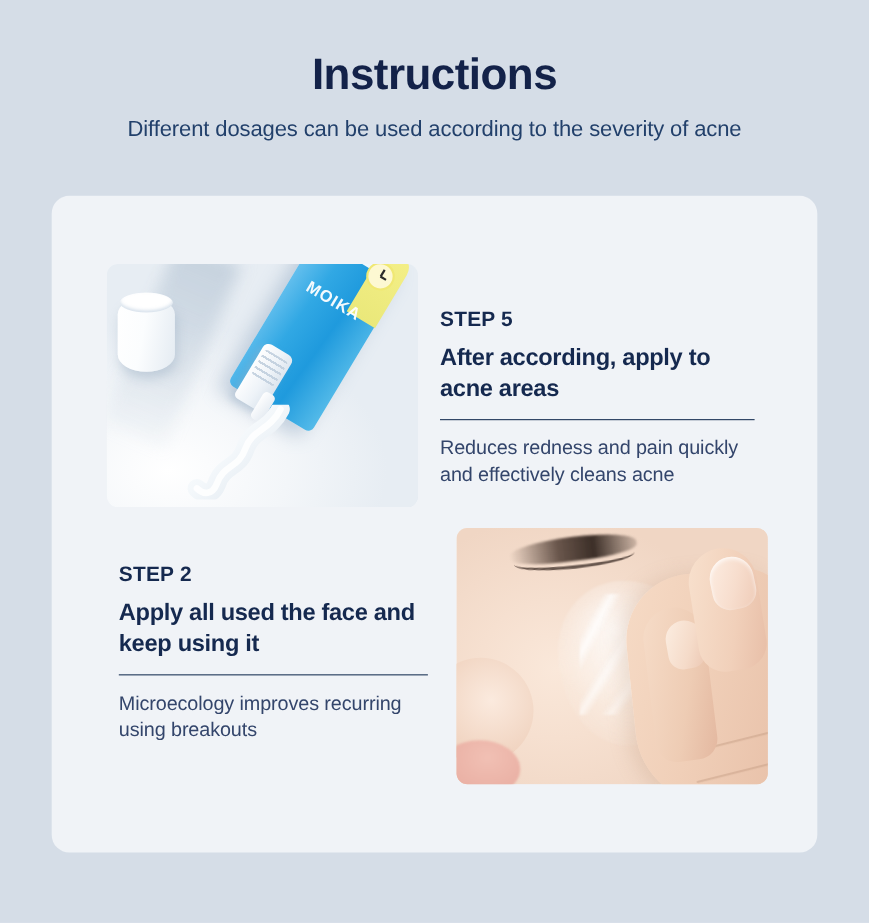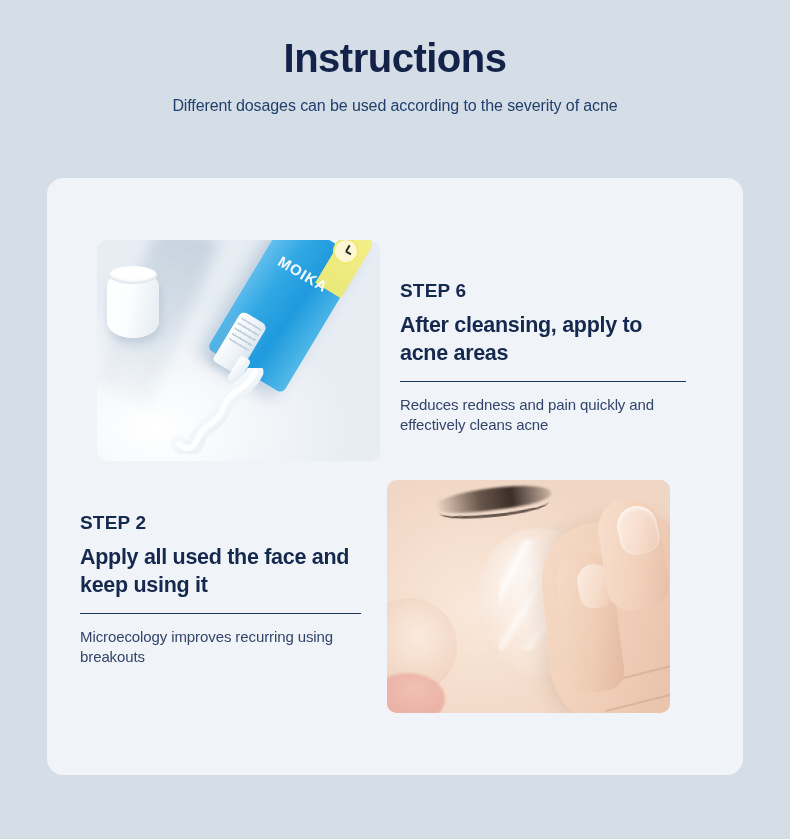--- a/index.html
+++ b/index.html
@@ -17,31 +17,31 @@
 
   
   .header {
     position: absolute;
     top: 0; left: 0;
     width: 790px;
     text-align: center;
   }
   .page-title {
     margin: 0;
-    padding-top: 38px;
+    padding-top: 48px;
     font-size: 40px;
     font-weight: bold;
     letter-spacing: -0.5px;
     color: #132249;
     line-height: 1.0;
   }
   .page-subtitle {
     margin: 0;
     padding-top: 19px;
-    font-size: 16px;
+    font-size: 20px;
     font-weight: normal;
     color: #22406b;
     letter-spacing: -0.1px;
     line-height: 1.1;
   }
 
   
   .card {
     position: absolute;
     left: 47px;
@@ -51,21 +51,21 @@
     background: #f0f3f7;
     border-radius: 16px;
   }
 
   
   .step-row {
     position: absolute;
     display: flex;
   }
   .step-row.row-1 { left: 50px; top: 62px; }
-  .step-row.row-2 { left: 33px; top: 302px; }
+  .step-row.row-2 { left: 61px; top: 302px; }
 
   .photo {
     position: relative;
     border-radius: 10px;
     overflow: hidden;
     flex: none;
   }
   .photo-1 { width: 283px; height: 221px; }
   .photo-2 { width: 283px; height: 233px; }
 
@@ -92,21 +92,21 @@
     margin: 0;
   }
   .step-divider {
     height: 0;
     border-top: 1.5px solid #1d3557;
     margin: 14px 0 13px 0;
   }
   .step-divider.d1 { width: 286px; }
   .step-divider.d2 { width: 281px; }
   .step-desc {
-    font-size: 15px;
+    font-size: 18px;
     color: #33456b;
     line-height: 1.35;
     margin: 0;
     letter-spacing: -0.1px;
   }
 
   
   .ph1-bg {
     position: absolute; inset: 0;
     background:
@@ -375,22 +375,22 @@
               <stop offset="100%" stop-color="#dde6ee"></stop>
             </linearGradient>
           </defs>
           <path d="M96 4 C 86 24, 70 22, 64 40 C 58 58, 44 54, 38 72 C 34 82, 26 82, 20 76" fill="none" stroke="url(#creamg)" stroke-width="17" stroke-linecap="round" stroke-linejoin="round"></path>
           <path d="M96 4 C 86 24, 70 22, 64 40 C 58 58, 44 54, 38 72 C 34 82, 26 82, 20 76" fill="none" stroke="#ffffff" stroke-width="6" stroke-linecap="round" opacity="0.85"></path>
         </svg>
       </div>
     </div>
 
     <div class="step-text step-text-1">
-      <div class="step-label">STEP 6</div>
-      <div class="step-heading">After cleansing, apply to acne areas</div>
+      <div class="step-label">STEP 5</div>
+      <div class="step-heading">After according, apply to acne areas</div>
       <div class="step-divider d1"></div>
       <div class="step-desc">Reduces redness and pain quickly and effectively cleans acne</div>
     </div>
   </div>
 
   <div class="step-row row-2">
 
     <div class="step-text step-text-2">
       <div class="step-label">STEP 2</div>
       <div class="step-heading">Apply all used the face and keep using it</div>

